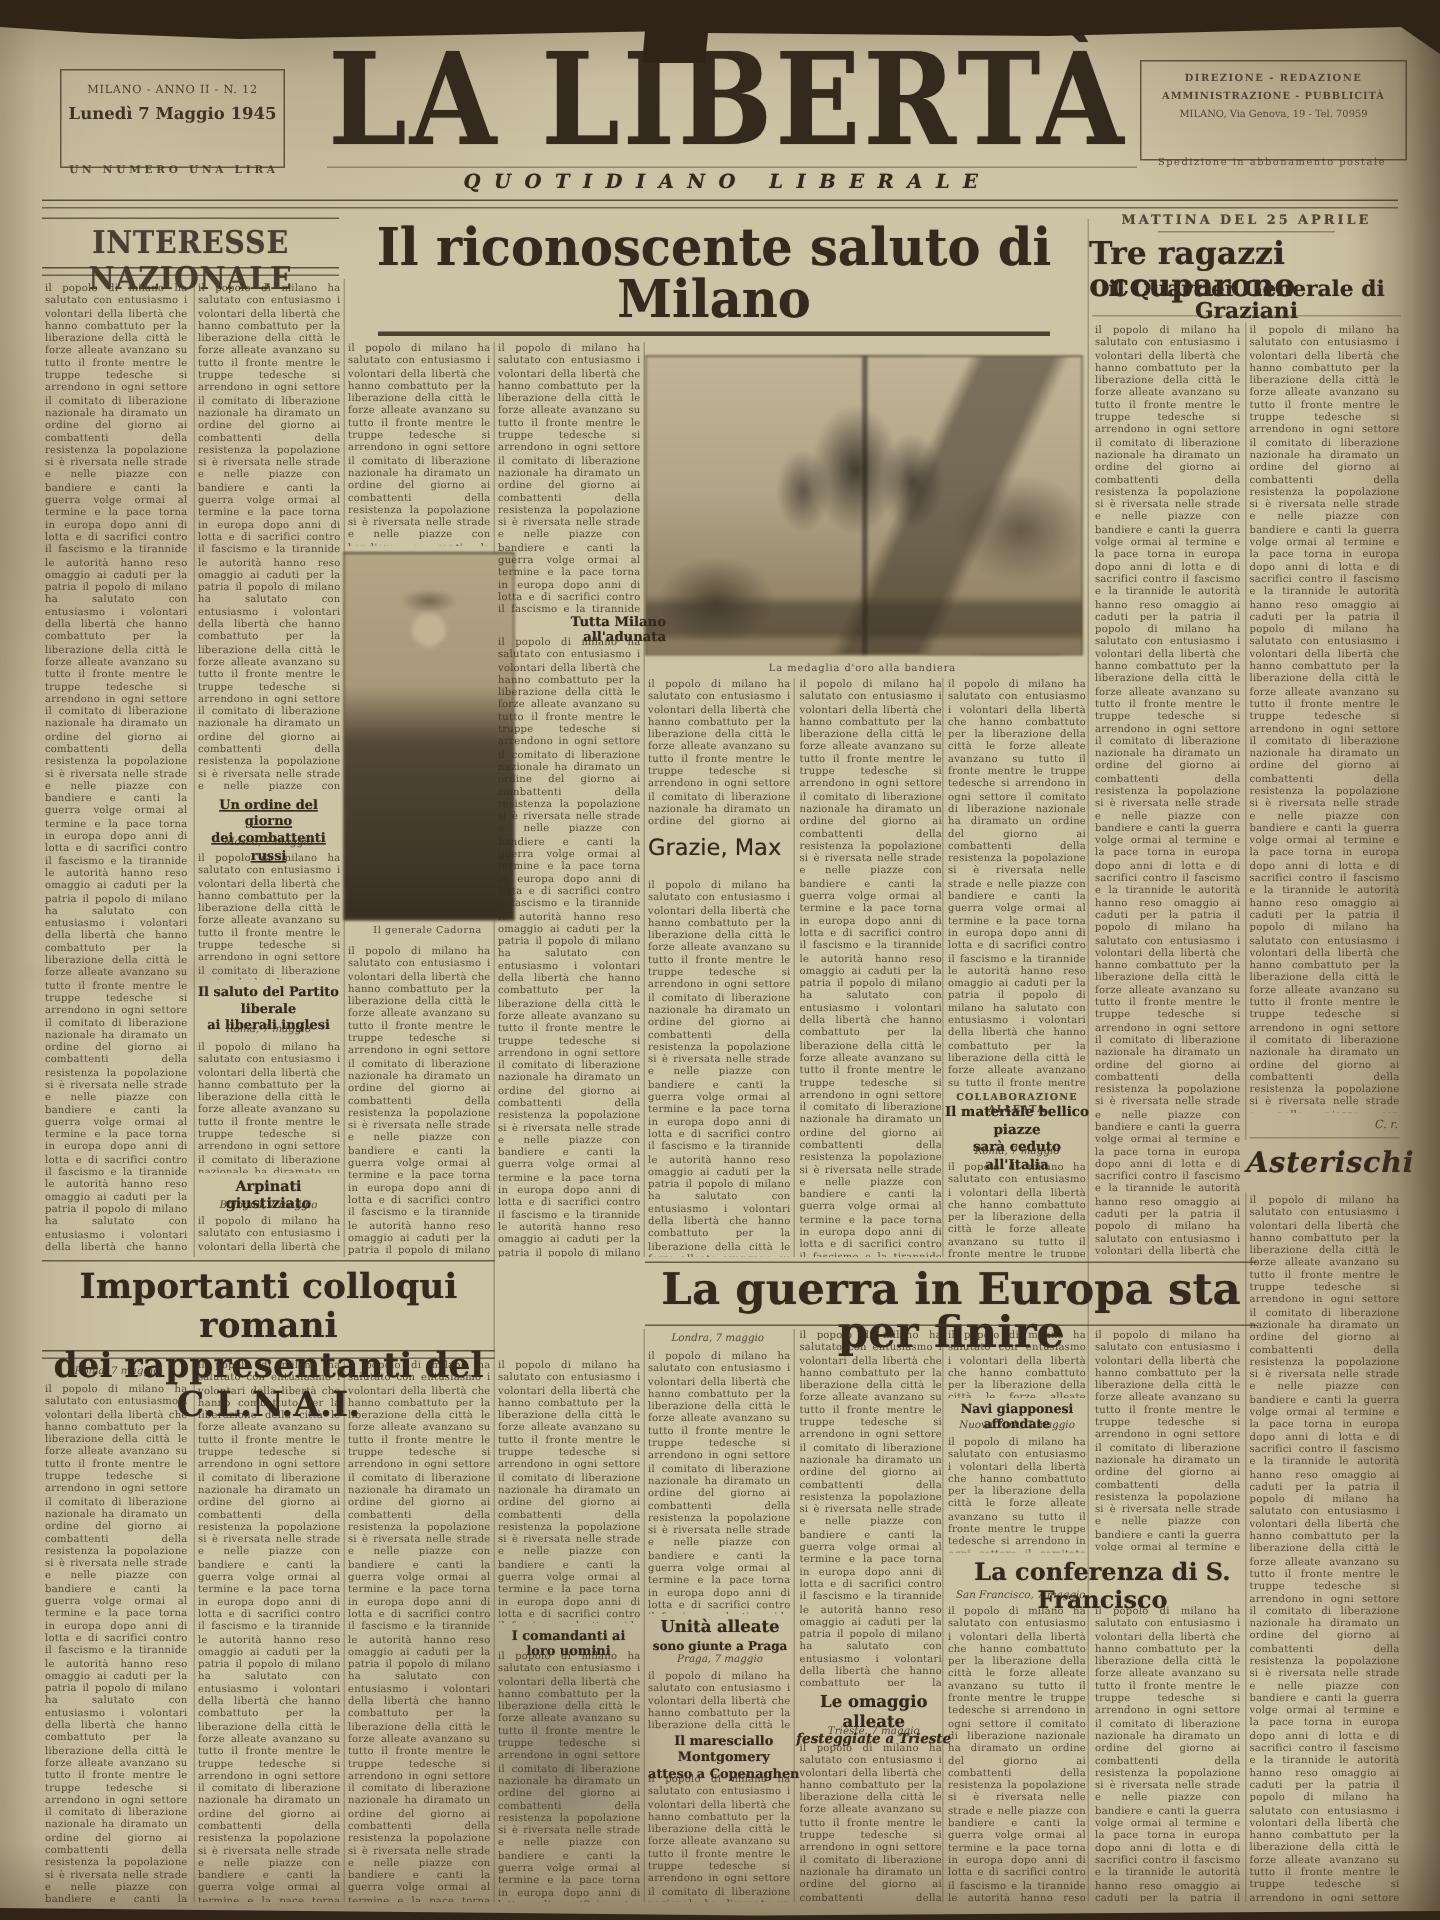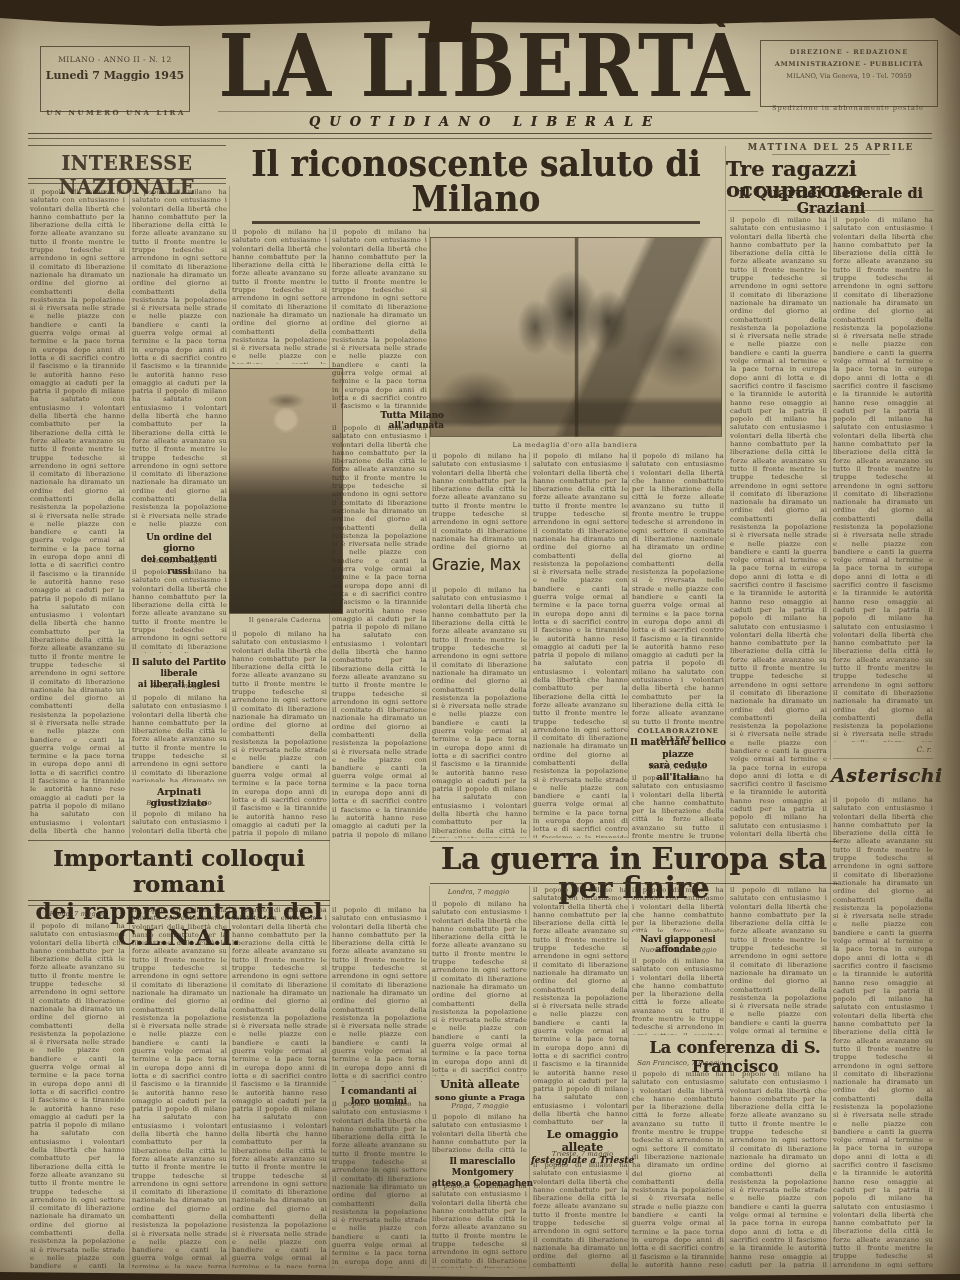--- a/index.html
+++ b/index.html
@@ -89,21 +89,21 @@
   <div class="vr" style="left:830px;top:215px;height:545px;"></div>
   <div class="vr" style="left:830px;top:795px;height:473px;"></div>
 
   <div class="hr" style="left:28px;top:145px;width:198px;"></div>
   <div class="abs hd" style="left:28px;top:150px;width:198px;text-align:center;font:bold 19px 'DejaVu Serif',serif;letter-spacing:.5px;transform:scale(1,1.1);transform-origin:top;opacity:.85;">INTERESSE NAZIONALE</div>
   <div class="hr2" style="left:28px;top:178px;width:198px;"></div>
 
   <div class="txt" style="left:30px;top:188px;width:95px;height:648px;">il popolo di milano ha salutato con entusiasmo i volontari della libertà che hanno combattuto per la liberazione della città le forze alleate avanzano su tutto il fronte mentre le truppe tedesche si arrendono in ogni settore il comitato di liberazione nazionale ha diramato un ordine del giorno ai combattenti della resistenza la popolazione si è riversata nelle strade e nelle piazze con bandiere e canti la guerra volge ormai al termine e la pace torna in europa dopo anni di lotta e di sacrifici contro il fascismo e la tirannide le autorità hanno reso omaggio ai caduti per la patria il popolo di milano ha salutato con entusiasmo i volontari della libertà che hanno combattuto per la liberazione della città le forze alleate avanzano su tutto il fronte mentre le truppe tedesche si arrendono in ogni settore il comitato di liberazione nazionale ha diramato un ordine del giorno ai combattenti della resistenza la popolazione si è riversata nelle strade e nelle piazze con bandiere e canti la guerra volge ormai al termine e la pace torna in europa dopo anni di lotta e di sacrifici contro il fascismo e la tirannide le autorità hanno reso omaggio ai caduti per la patria il popolo di milano ha salutato con entusiasmo i volontari della libertà che hanno combattuto per la liberazione della città le forze alleate avanzano su tutto il fronte mentre le truppe tedesche si arrendono in ogni settore il comitato di liberazione nazionale ha diramato un ordine del giorno ai combattenti della resistenza la popolazione si è riversata nelle strade e nelle piazze con bandiere e canti la guerra volge ormai al termine e la pace torna in europa dopo anni di lotta e di sacrifici contro il fascismo e la tirannide le autorità hanno reso omaggio ai caduti per la patria il popolo di milano ha salutato con entusiasmo i volontari della libertà che hanno combattuto per la liberazione della città le forze alleate avanzano su tutto il fronte mentre le truppe tedesche si arrendono in ogni settore il comitato di liberazione nazionale ha diramato un ordine del giorno ai combattenti della resistenza la popolazione si è riversata nelle strade e nelle piazze con bandiere e canti la guerra volge ormai al termine e la pace torna in europa dopo anni di lotta e di sacrifici contro il fascismo e la tirannide le autorità hanno reso omaggio ai caduti per la patria il popolo di milano ha salutato con entusiasmo i volontari della libertà che hanno combattuto per la liberazione della città le forze alleate avanzano su tutto il fronte mentre le truppe tedesche si arrendono in ogni settore il comitato di liberazione nazionale ha diramato un ordine del giorno ai combattenti della resistenza la popolazione si è riversata nelle strade e nelle piazze con bandiere e canti la guerra volge ormai al termine e la pace torna in europa dopo anni di lotta e di sacrifici contro il fascismo e la tirannide le autorità hanno reso omaggio ai caduti per la patria il popolo di milano ha salutato con entusiasmo i volontari della libertà che hanno combattuto per la liberazione della città le forze alleate avanzano su tutto il fronte mentre le truppe tedesche si arrendono in ogni settore il comitato di liberazione nazionale ha diramato un ordine del giorno ai combattenti della resistenza la popolazione si è riversata nelle strade e nelle piazze con bandiere e canti la guerra volge ormai al termine e la pace torna in europa dopo anni di lotta e di sacrifici contro il fascismo e la tirannide le autorità hanno reso omaggio ai caduti per la patria </div>
   <div class="txt" style="left:132px;top:188px;width:95px;height:340px;">il popolo di milano ha salutato con entusiasmo i volontari della libertà che hanno combattuto per la liberazione della città le forze alleate avanzano su tutto il fronte mentre le truppe tedesche si arrendono in ogni settore il comitato di liberazione nazionale ha diramato un ordine del giorno ai combattenti della resistenza la popolazione si è riversata nelle strade e nelle piazze con bandiere e canti la guerra volge ormai al termine e la pace torna in europa dopo anni di lotta e di sacrifici contro il fascismo e la tirannide le autorità hanno reso omaggio ai caduti per la patria il popolo di milano ha salutato con entusiasmo i volontari della libertà che hanno combattuto per la liberazione della città le forze alleate avanzano su tutto il fronte mentre le truppe tedesche si arrendono in ogni settore il comitato di liberazione nazionale ha diramato un ordine del giorno ai combattenti della resistenza la popolazione si è riversata nelle strade e nelle piazze con bandiere e canti la guerra volge ormai al termine e la pace torna in europa dopo anni di lotta e di sacrifici contro il fascismo e la tirannide le autorità hanno reso omaggio ai caduti per la patria il popolo di milano ha salutato con entusiasmo i volontari della libertà che hanno combattuto per la liberazione della città le forze alleate avanzano su tutto il fronte mentre le truppe tedesche si arrendono in ogni settore il comitato di liberazione nazionale ha diramato un ordine del giorno ai combattenti della resistenza la popolazione si è riversata nelle strade e nelle piazze con bandiere e canti la guerra volge ormai al termine e la pace torna in europa dopo anni di lotta e di sacrifici contro il fascismo e la tirannide le autorità hanno reso omaggio ai caduti per la patria il popolo di milano ha salutato con entusiasmo i volontari della libertà che hanno combattuto per la liberazione della città le forze alleate avanzano su tutto il fronte mentre le truppe tedesche si arrendono in ogni settore il comitato di liberazione nazionale ha diramato un ordine del giorno ai combattenti della resistenza la popolazione si è riversata nelle strade e nelle piazze con bandiere e canti la guerra volge ormai al termine e la pace torna in europa dopo anni di lotta e di sacrifici contro il fascismo e la tirannide le autorità hanno reso omaggio ai caduti per la patria </div>
 
-  <div class="abs hd" style="left:130px;top:532px;width:98px;text-align:center;font:bold 8.6px/1.3 'DejaVu Serif',serif;">
+  <div class="abs hd" style="left:130px;top:532px;width:98px;text-align:center;font:bold 8.6px/1.3 'DejaVu Serif',serif;text-decoration:underline;">
     <div>Un ordine del giorno</div>
     <div>dei combattenti russi</div>
   </div>
   <div class="dl" style="left:130px;top:557px;width:98px;">Mosca, 7 maggio</div>
   <div class="txt" style="left:132px;top:568px;width:95px;height:85px;">il popolo di milano ha salutato con entusiasmo i volontari della libertà che hanno combattuto per la liberazione della città le forze alleate avanzano su tutto il fronte mentre le truppe tedesche si arrendono in ogni settore il comitato di liberazione nazionale ha diramato un ordine del giorno ai combattenti della resistenza la popolazione si è riversata nelle strade e nelle piazze con bandiere e canti la guerra volge ormai al termine e la pace torna in europa dopo anni di lotta e di sacrifici contro il fascismo e la tirannide le autorità hanno reso omaggio ai caduti per la patria il popolo di milano ha salutato con entusiasmo i volontari della libertà che hanno combattuto per la liberazione della città le forze alleate avanzano su tutto il fronte mentre le truppe tedesche si arrendono in ogni settore il comitato di liberazione nazionale ha diramato un ordine del giorno ai combattenti della resistenza la popolazione si è riversata nelle strade e nelle piazze con bandiere e canti la guerra volge ormai al termine e la pace torna in europa dopo anni di lotta e di sacrifici contro il fascismo e la tirannide le autorità hanno reso omaggio ai caduti per la patria </div>
 
   <div class="abs hd" style="left:130px;top:657px;width:98px;text-align:center;font:bold 8.6px/1.3 'DejaVu Serif',serif;">
     <div>Il saluto del Partito liberale</div>
     <div>ai liberali inglesi</div>
   </div>

